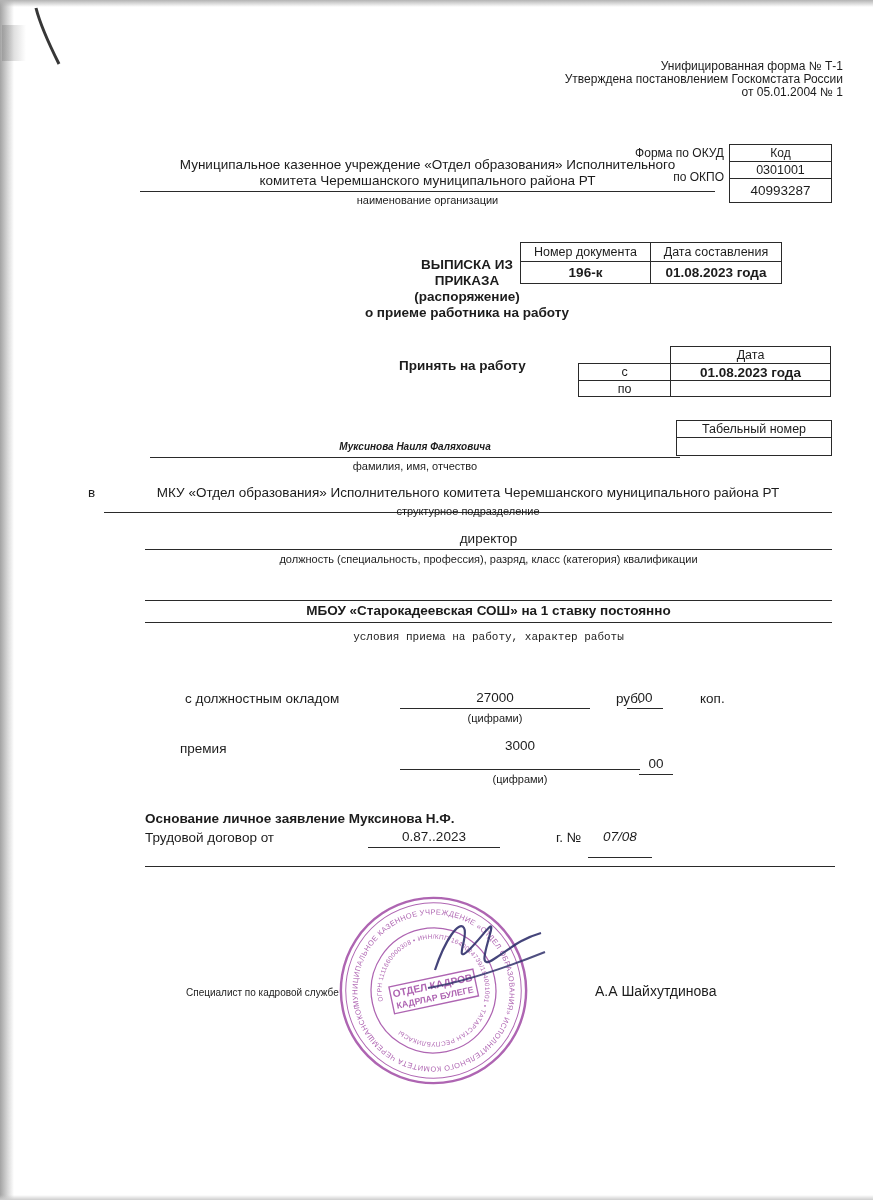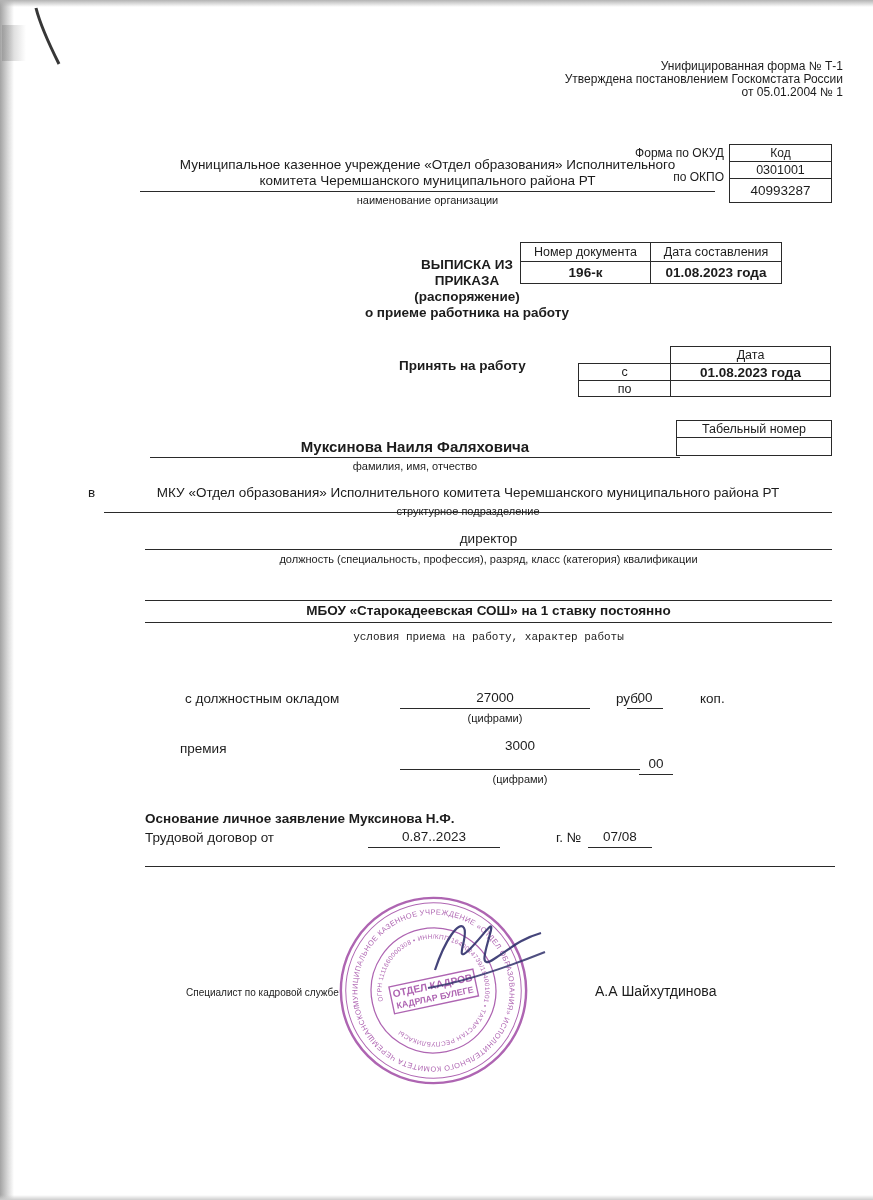--- a/index.html
+++ b/index.html
@@ -5,21 +5,21 @@
   * { margin:0; padding:0; box-sizing:border-box; }
   html,body { background:#dedede; }
   body { font-family:"Liberation Sans", sans-serif; color:#1c1c1c; }
   .page { position:relative; width:873px; height:1200px; background:#ffffff; margin:0 auto; overflow:hidden; }
   .abs { position:absolute; }
   .b { font-weight:bold; }
   .c { text-align:center; }
   .r { text-align:right; }
   .f12 { font-size:12px; line-height:13px; }
   .f13 { font-size:13.5px; line-height:16px; }
-  .f15 { font-size:15px; line-height:17px; }
+  .f15 { font-size:10px; line-height:17px;font-style:italic; }
   .cap { font-size:11px; line-height:12px; }
   .ul { border-bottom:1px solid #2a2a2a; }
   .hr { border-top:1px solid #2a2a2a; height:0; }
   table { border-collapse:collapse; }
   td { border:1px solid #2a2a2a; font-size:12.5px; text-align:center; vertical-align:middle; padding:0 2px; }
   td.nob { border:none; }
   td.val { font-size:13.5px; font-weight:bold; }
   
   .scan-left { left:0; top:0; width:14px; height:1200px; background:linear-gradient(to right,#a3a3a3,#d8d8d8 55%,rgba(255,255,255,0)); }
   .scan-top { left:0; top:0; width:873px; height:7px; background:linear-gradient(to bottom,#b3b3b3,rgba(255,255,255,0)); }
@@ -143,21 +143,21 @@
   <div class="abs f13" style="left:180px; top:741px;">премия</div>
   <div class="abs c f13" style="left:400px; top:738px; width:240px;">3000</div>
   <div class="abs hr" style="left:400px; top:769px; width:240px;"></div>
   <div class="abs c cap" style="left:400px; top:773px; width:240px;">(цифрами)</div>
   <div class="abs c f13 ul" style="left:639px; top:756px; width:34px; padding-bottom:2px;">00</div>
 
   <div class="abs b f13" style="left:145px; top:811px;">Основание  личное заявление Муксинова Н.Ф.</div>
   <div class="abs f13" style="left:145px; top:830px;">Трудовой договор от</div>
   <div class="abs c f13 ul" style="left:368px; top:829px; width:132px; padding-bottom:2px;">0.87..2023</div>
   <div class="abs f13" style="left:556px; top:830px;">г. №</div>
-  <div class="abs c f13 ul" style="left:588px; top:829px; width:64px; padding-bottom:2px;">07/08</div>
+  <div class="abs c f13 ul" style="left:588px; top:829px; width:64px; padding-bottom:12px;font-style:italic;">07/08</div>
 
   <div class="abs hr" style="left:145px; top:866px; width:690px;"></div>
 
   <svg class="abs stamp-wrap" viewBox="0 0 200 200">
     <defs>
       <path id="outerRing" d="M 22,100 A 78,78 0 1 1 178,100 A 78,78 0 1 1 22,100" fill="none"></path>
       <path id="innerRing" d="M 47,100 A 53,53 0 1 1 153,100 A 53,53 0 1 1 47,100" fill="none"></path>
     </defs>
     <circle cx="100" cy="100" r="95" fill="none" stroke-width="2.5" stroke="#a14ba5"></circle>
     <circle cx="100" cy="100" r="90" fill="none" stroke-width="1" stroke="#a14ba5"></circle>

